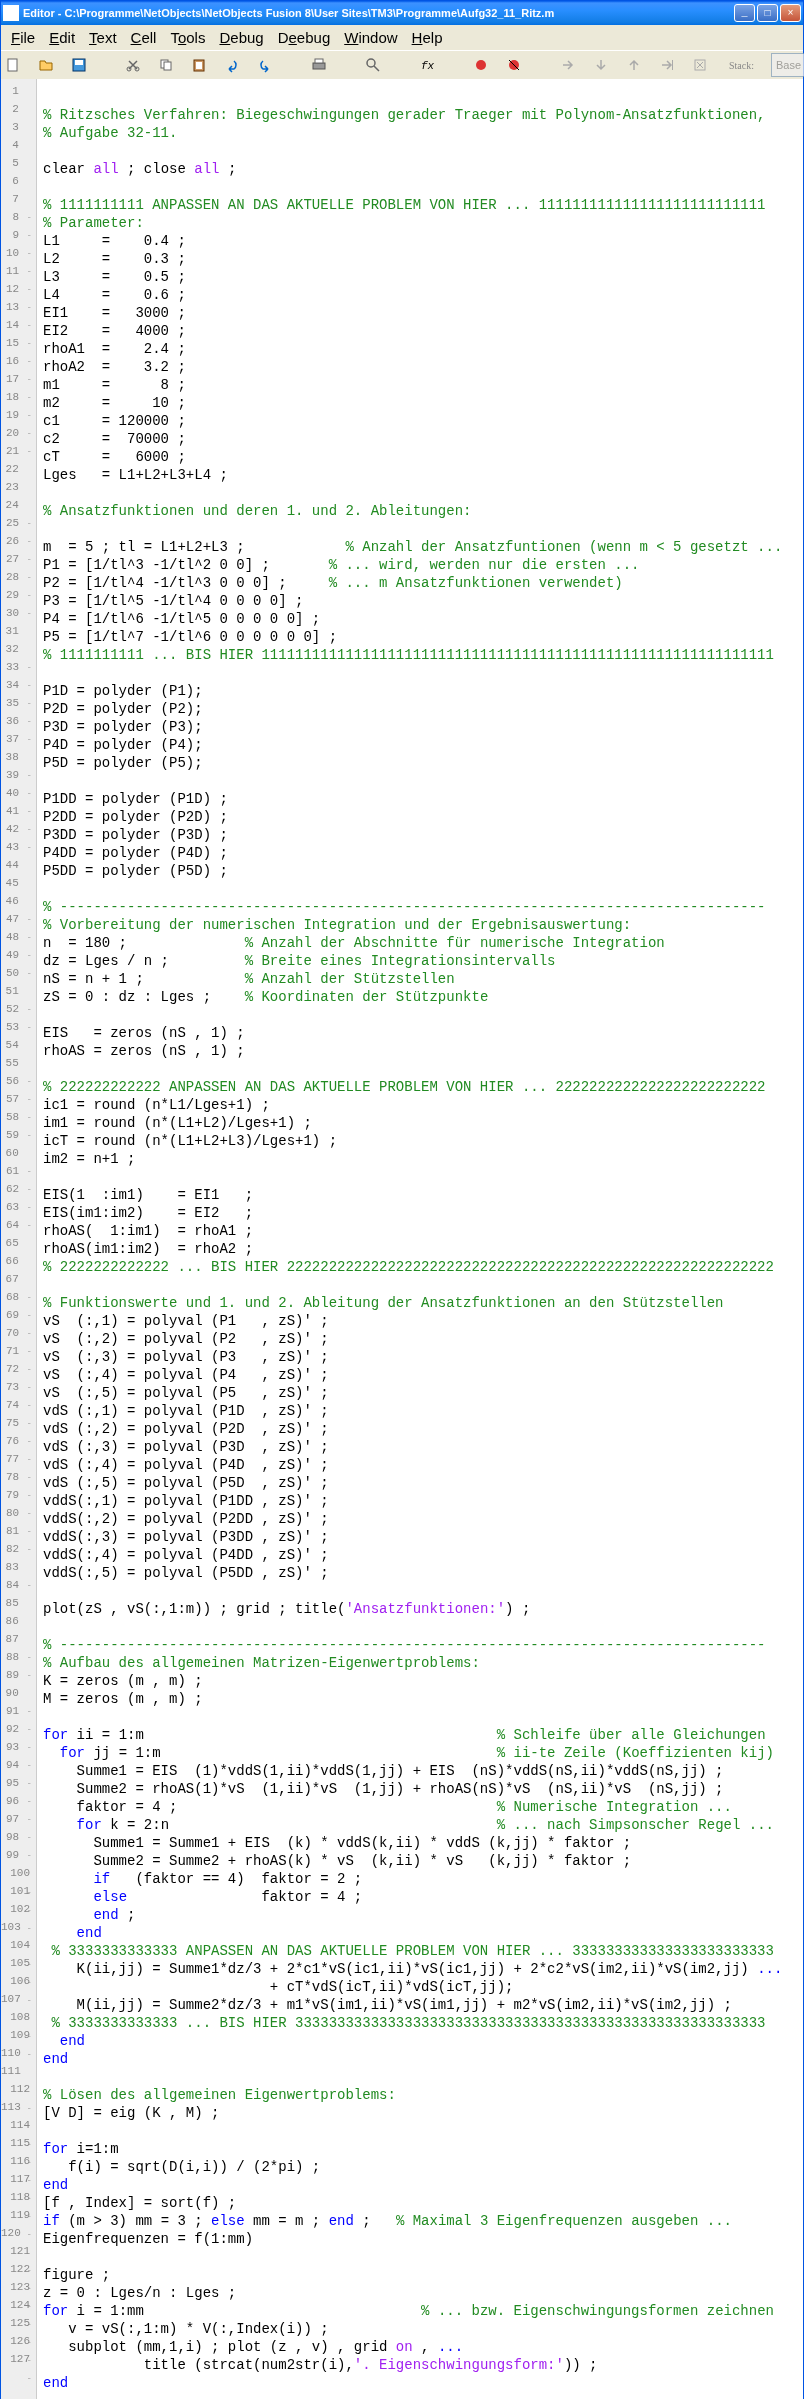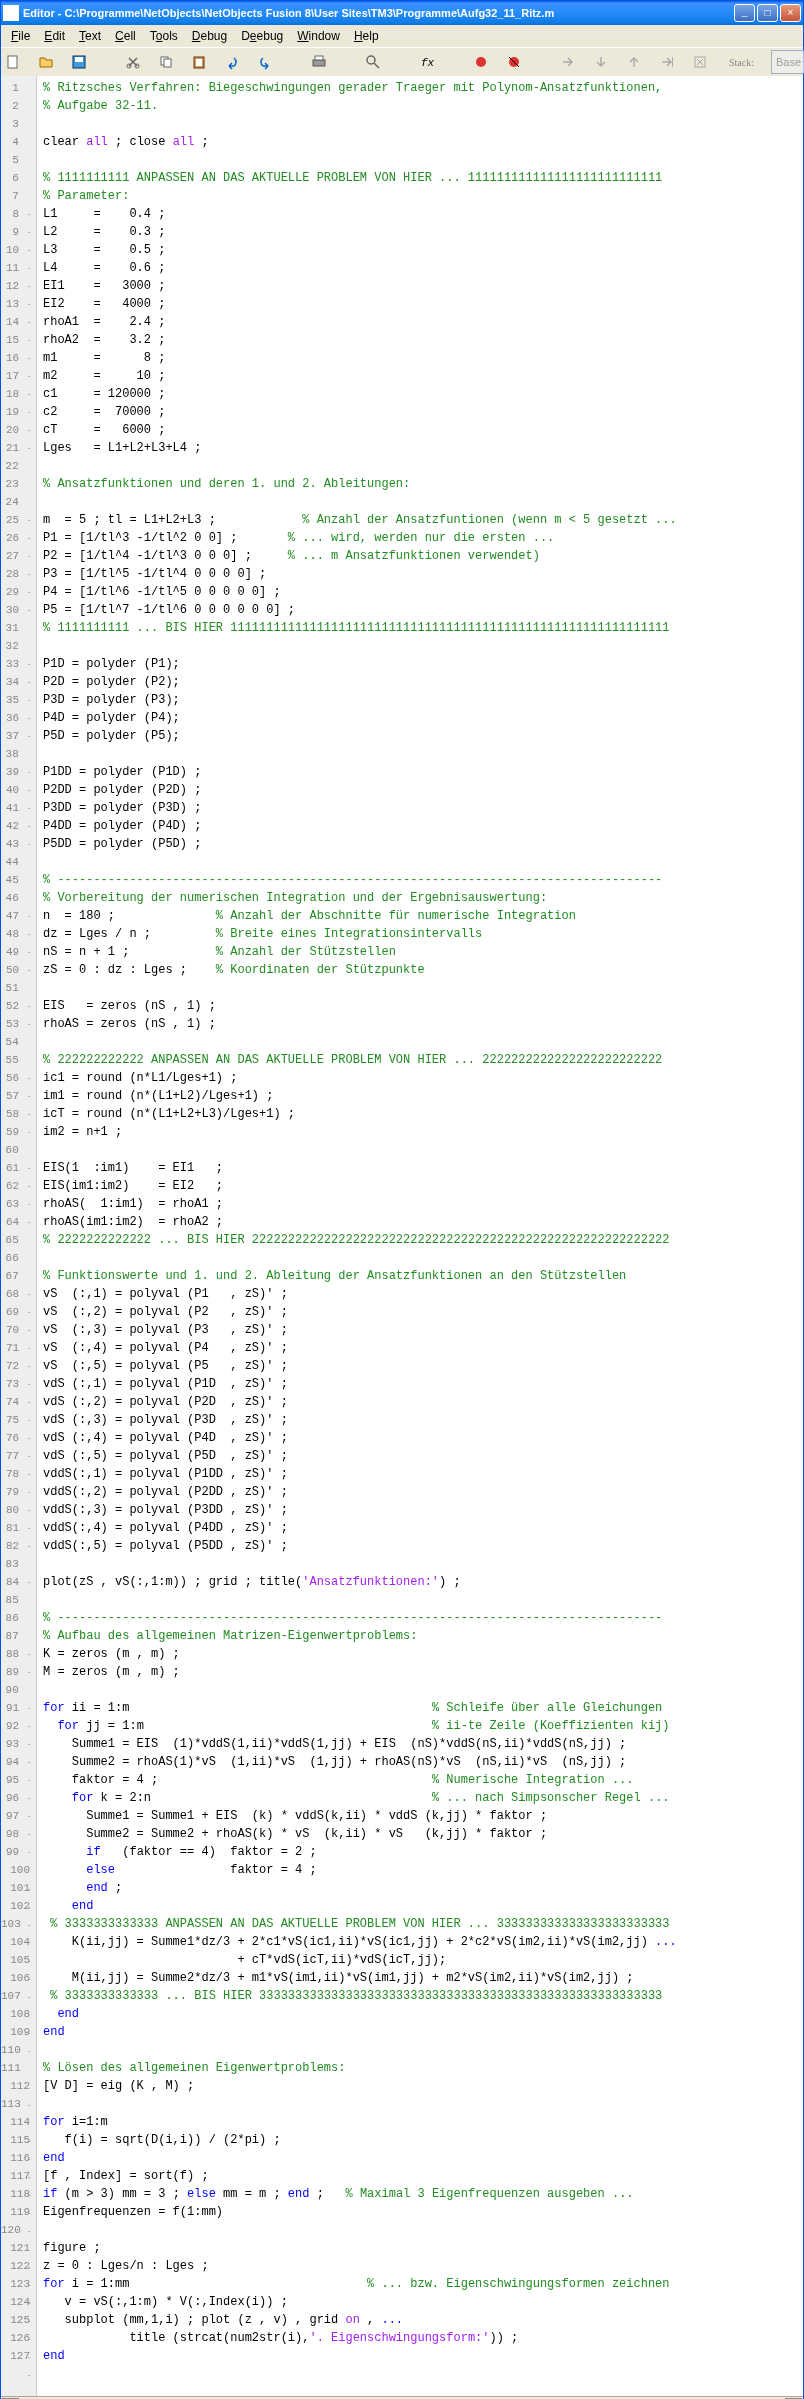--- a/index.html
+++ b/index.html
@@ -4,34 +4,34 @@
 <style>
 * { margin: 0; padding: 0; box-sizing: border-box; }
 body { font-family: 'Courier New', monospace; font-size: 11px; background: #ece9d8; width: 804px; }
 .window { border: 1px solid #0054e3; background: #ece9d8; }
 .titlebar { background: linear-gradient(to bottom, #0058e6 0%, #3d91ff 8%, #288eff 40%, #127de5 88%, #036fe2 100%); height: 22px; display: flex; align-items: center; padding: 12px 2px; }
 .title-icon { width: 16px; height: 16px; background: #fff; margin-right: 4px; }
 .title-text { color: #fff; font-family: Tahoma, sans-serif; font-size: 11px; font-weight: bold; flex: 1; }
 .win-btns { display: flex; gap: 2px; }
 .win-btn { width: 21px; height: 18px; background: linear-gradient(#7ba4e5, #3a6ec5); border: 1px solid #fff; border-radius: 3px; color: #fff; font-size: 10px; display: flex; align-items: center; justify-content: center; cursor: pointer; }
 .win-btn.close { background: linear-gradient(#e59b7b, #c5553a); }
-.menubar { background: #ece9d8; padding: 2px 4px; display: flex; gap: 2px; font-family: Tahoma, sans-serif; font-size: 12px; }
+.menubar { background: #ece9d8; padding: 2px 4px; display: flex; gap: 2px; font-family: Tahoma, sans-serif; font-size: 15px; }
 .menu-item { padding: 2px 6px; cursor: pointer; }
 .menu-item u { text-decoration: underline; }
 .toolbar { background: #ece9d8; padding: 2px 4px; display: flex; align-items: center; gap: 17px; border-top: 1px solid #fff; }
 .tool-btn { width: 22px; height: 22px; display: flex; align-items: center; justify-content: center; cursor: pointer; }
 .tool-btn svg { width: 16px; height: 16px; }
 .tool-sep { width: 1px; height: 20px; background: #aca899; margin: 0 2px; }
 .tool-select { font-family: Tahoma, sans-serif; font-size: 11px; height: 24px; border: 1px solid #7f9db9; }
 .tool-right { margin-left: auto; display: flex; gap: 2px; }
 .editor-area { display: flex; background: #fff; height: 2320px; }
 .gutter { background: #eee; border-right: 1px solid #ccc; width: 36px; text-align: right; padding: 3px 4px 0 0; font-size: 11px; color: #888; line-height: 18px; user-select: none; }
 .gutter .ln { height: 18px; }
 .gutter .dash { color: #aaa; font-size: 9px; padding-left: 2px; }
-.code { flex: 1; padding: 3px 0 0 6px; font-size: 12px; line-height: 18px; white-space: pre; overflow: hidden; }
+.code { flex: 1; padding: 3px 0 0 6px; font-size: 14px; line-height: 18px; white-space: pre; overflow: hidden; margin-top: 24px; }
 .code .line { height: 18px; }
 .c-comment { color: #228b22; }
 .c-keyword { color: #0000ff; }
 .c-string { color: #a020f0; }
 .c-text { color: #000; }
 .hscroll { height: 17px; background: #ece9d8; border-top: 1px solid #aca899; position: relative; }
 .hscroll .arrow { position: absolute; width: 17px; height: 15px; top: 1px; background: linear-gradient(#fff, #ddd); border: 1px solid #888; font-size: 8px; text-align: center; line-height: 13px; }
 .hscroll .arrow.left { left: 1px; }
 .hscroll .arrow.right { right: 1px; }
 </style>

